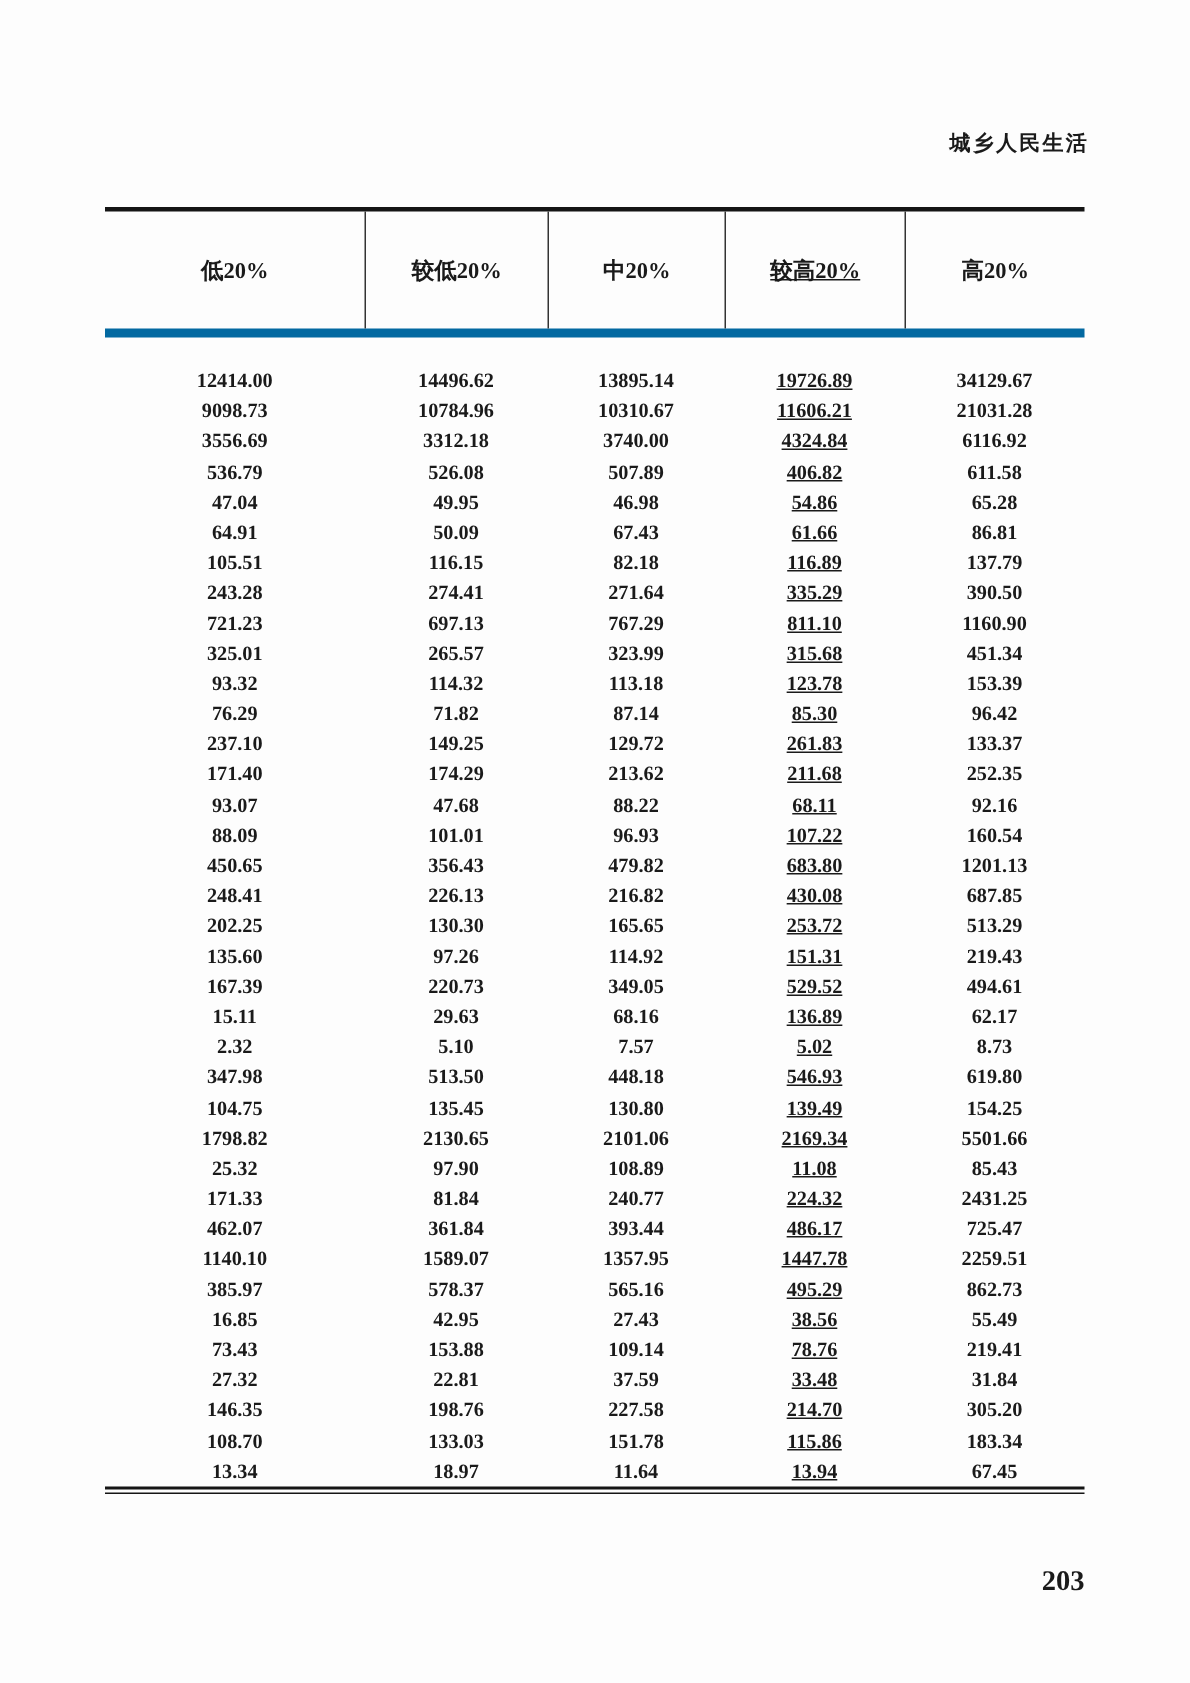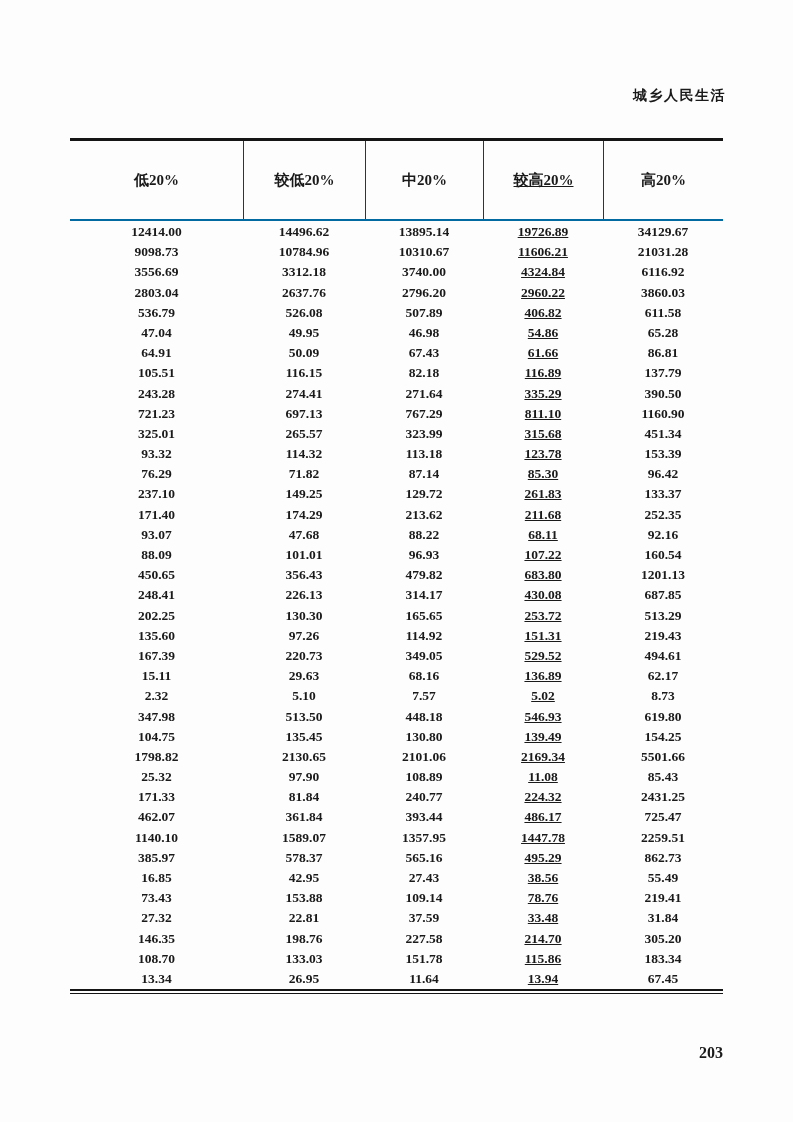--- a/index.html
+++ b/index.html
@@ -30,41 +30,41 @@
     top: 138px;
     width: 653px;
   }
   .top-rule {
     height: 3px;
     background: #151515;
   }
   .head-row {
     display: flex;
     height: 78px;
-    border-bottom: 2px solid #0369a1;
+    border-bottom: 6px solid #0369a1;
   }
   .head-cell {
     box-sizing: border-box;
     display: flex;
     align-items: center;
     justify-content: center;
     height: 100%;
     font-size: 15px;
     font-weight: 700;
   }
   .head-cell + .head-cell {
     border-left: 1.5px solid #333;
   }
   .w0 { width: 173px; }
   .w1 { width: 122px; }
   .w2 { width: 118px; }
   .w3 { width: 120px; text-decoration: underline; }
   .w4 { width: 120px; }
   .tbody {
-    padding-top: 1px;
+    padding-top: 19px;
   }
   .row {
     display: flex;
     height: 20.2px;
   }
   .cell {
     box-sizing: border-box;
     text-align: center;
     font-size: 13.5px;
     font-weight: 600;
@@ -73,21 +73,21 @@
   }
   .bottom-rule {
     height: 2px;
     border-top: 2.5px solid #151515;
     border-bottom: 1.5px solid #151515;
   }
   .page-number {
     position: absolute;
     top: 1044px;
     right: 70px;
-    font-size: 16px;
+    font-size: 19px;
     font-weight: 700;
     text-align: right;
   }
 </style>
 </head>
 <body>
 
 <div class="running-head">城乡人民生活</div>
 
 <div class="table-wrap">
@@ -115,27 +115,20 @@
         <div class="cell w4">21031.28</div>
       </div>
       <div class="row">
         <div class="cell w0">3556.69</div>
         <div class="cell w1">3312.18</div>
         <div class="cell w2">3740.00</div>
         <div class="cell w3">4324.84</div>
         <div class="cell w4">6116.92</div>
       </div>
       <div class="row">
-        <div class="cell w0">2803.04</div>
-        <div class="cell w1">2637.76</div>
-        <div class="cell w2">2796.20</div>
-        <div class="cell w3">2960.22</div>
-        <div class="cell w4">3860.03</div>
-      </div>
-      <div class="row">
         <div class="cell w0">536.79</div>
         <div class="cell w1">526.08</div>
         <div class="cell w2">507.89</div>
         <div class="cell w3">406.82</div>
         <div class="cell w4">611.58</div>
       </div>
       <div class="row">
         <div class="cell w0">47.04</div>
         <div class="cell w1">49.95</div>
         <div class="cell w2">46.98</div>
@@ -222,21 +215,21 @@
       <div class="row">
         <div class="cell w0">450.65</div>
         <div class="cell w1">356.43</div>
         <div class="cell w2">479.82</div>
         <div class="cell w3">683.80</div>
         <div class="cell w4">1201.13</div>
       </div>
       <div class="row">
         <div class="cell w0">248.41</div>
         <div class="cell w1">226.13</div>
-        <div class="cell w2">314.17</div>
+        <div class="cell w2">216.82</div>
         <div class="cell w3">430.08</div>
         <div class="cell w4">687.85</div>
       </div>
       <div class="row">
         <div class="cell w0">202.25</div>
         <div class="cell w1">130.30</div>
         <div class="cell w2">165.65</div>
         <div class="cell w3">253.72</div>
         <div class="cell w4">513.29</div>
       </div>
@@ -354,21 +347,21 @@
       </div>
       <div class="row">
         <div class="cell w0">108.70</div>
         <div class="cell w1">133.03</div>
         <div class="cell w2">151.78</div>
         <div class="cell w3">115.86</div>
         <div class="cell w4">183.34</div>
       </div>
       <div class="row">
         <div class="cell w0">13.34</div>
-        <div class="cell w1">26.95</div>
+        <div class="cell w1">18.97</div>
         <div class="cell w2">11.64</div>
         <div class="cell w3">13.94</div>
         <div class="cell w4">67.45</div>
       </div>
     </div>
   <div class="bottom-rule"></div>
 </div>
 
 <div class="page-number">203</div>
 

